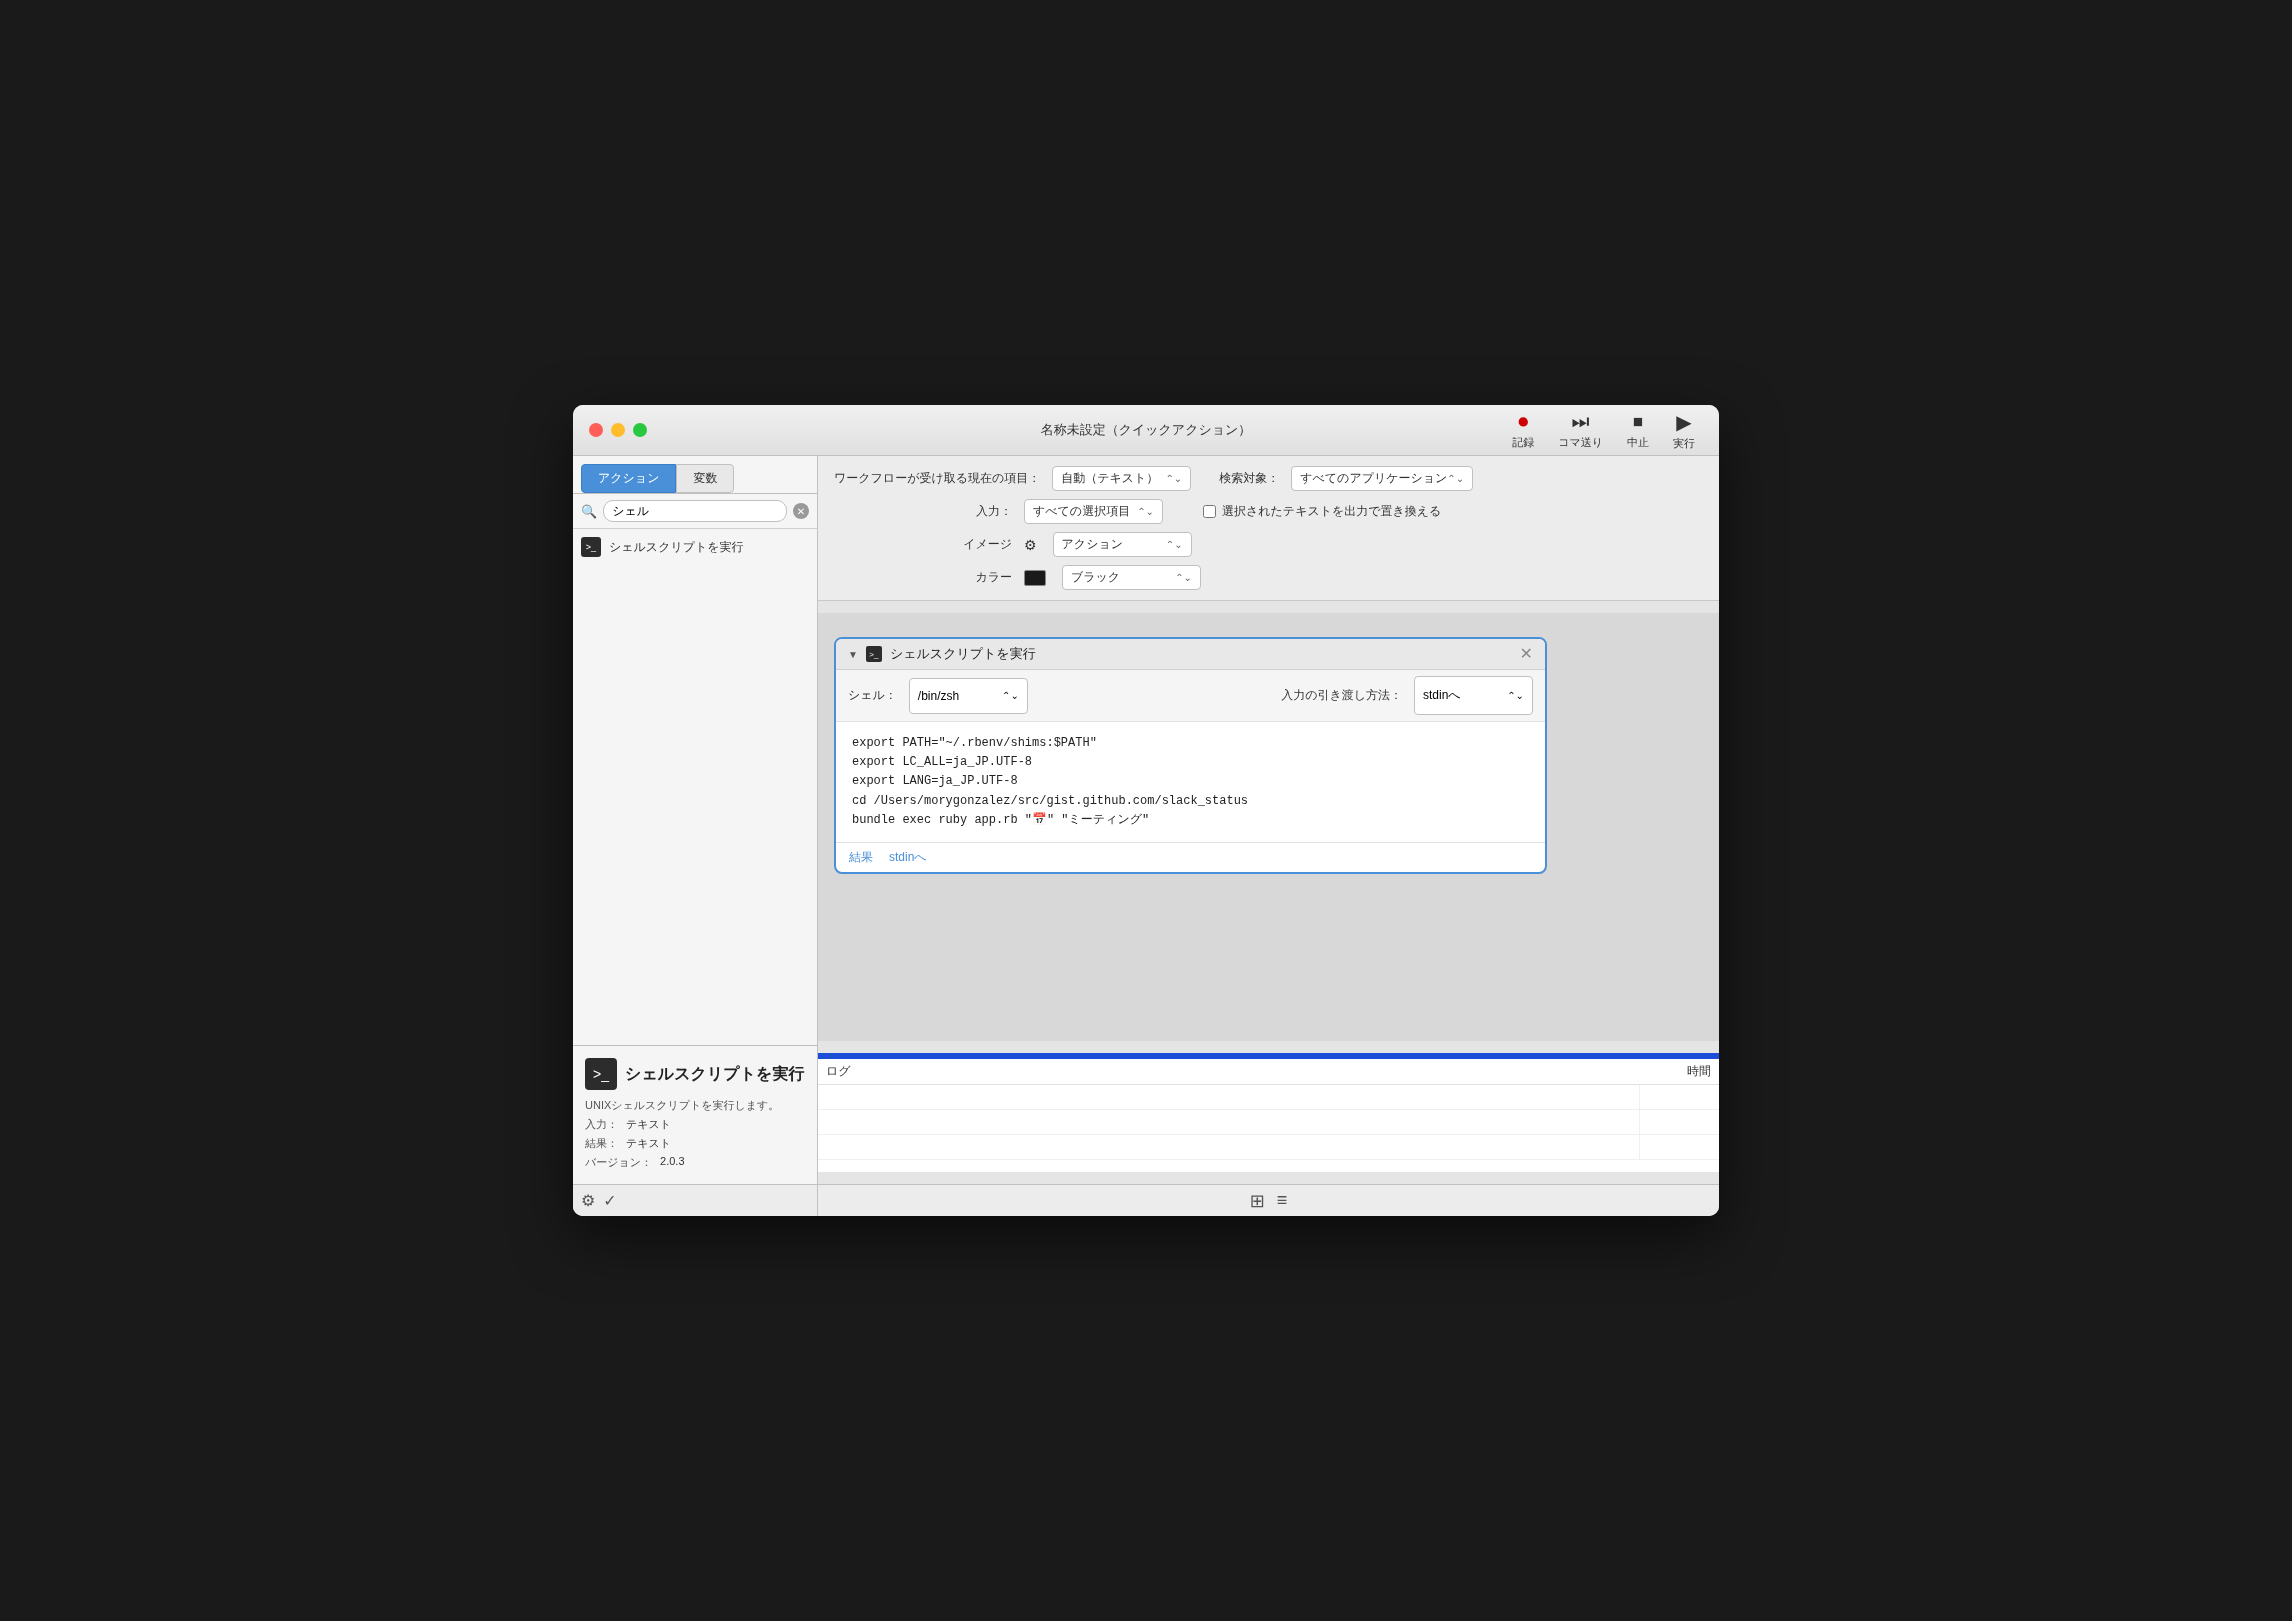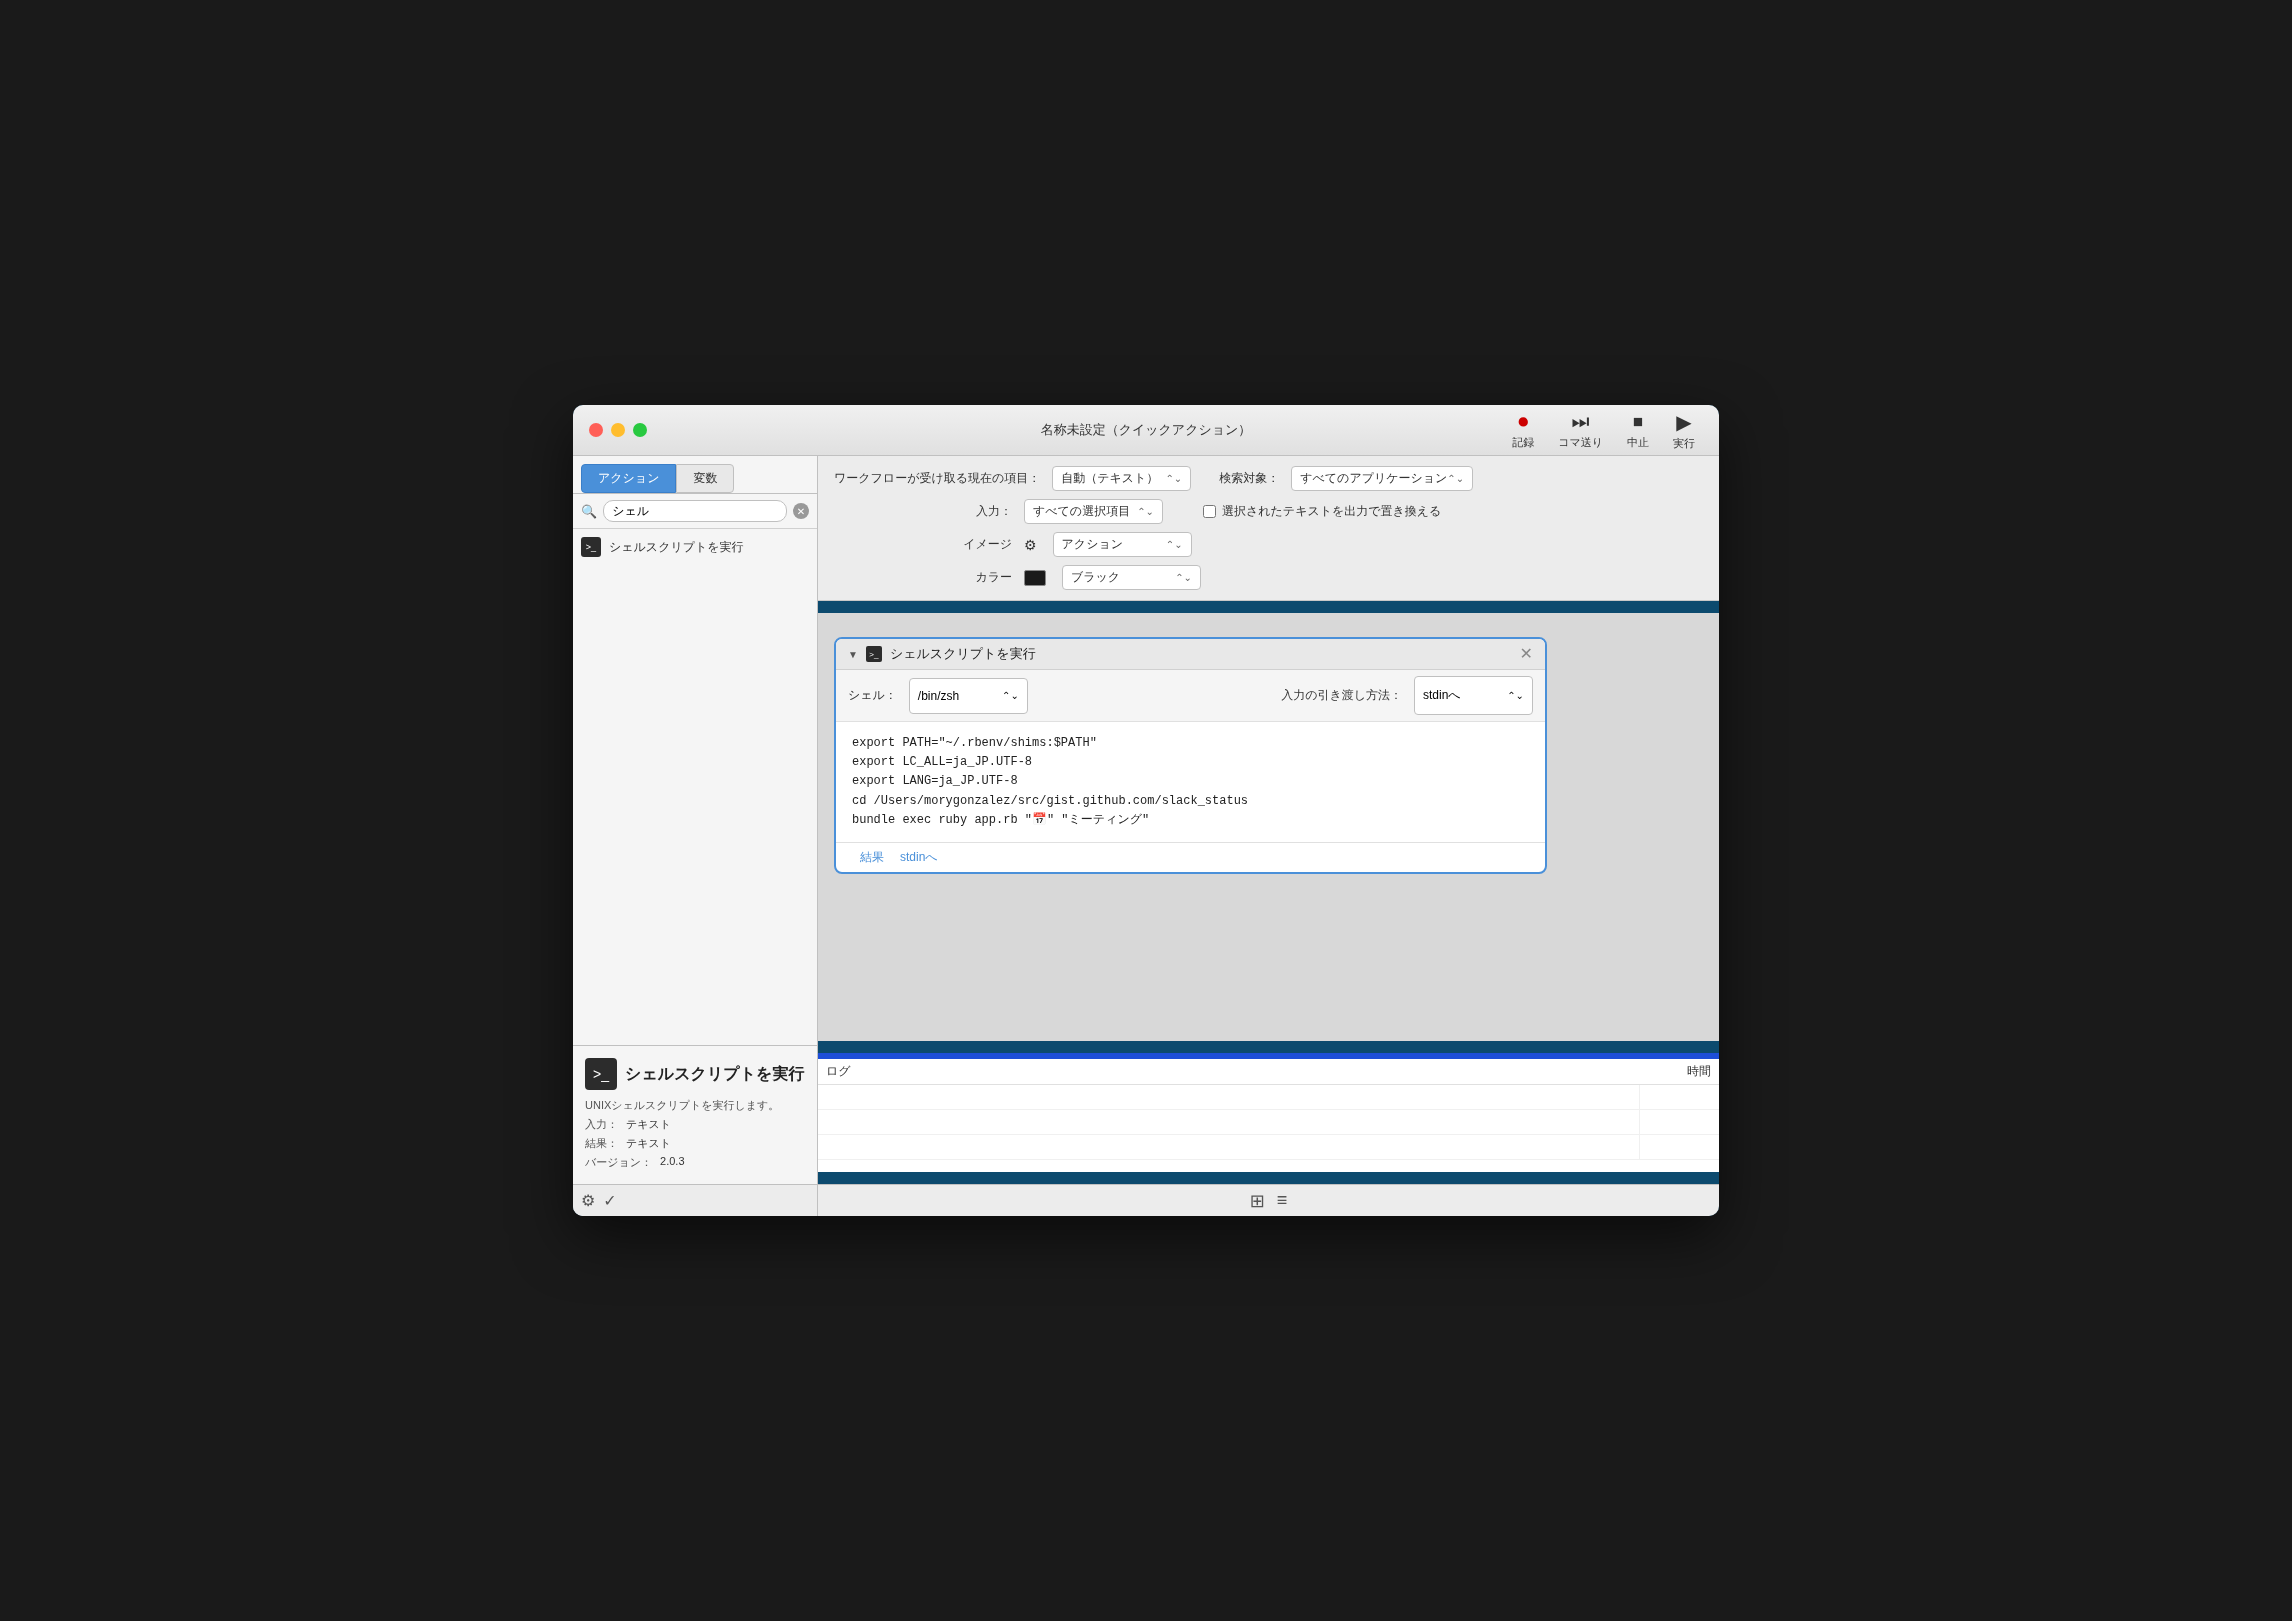--- a/index.html
+++ b/index.html
@@ -7,21 +7,21 @@
       background: #1a1a1a;
       display: flex;
       justify-content: center;
       align-items: center;
       min-height: 100vh;
       font-family: -apple-system, "Hiragino Sans", "Yu Gothic", sans-serif;
     }
     .window {
       width: 1146px;
       height: 811px;
-      background: #0c4a6e;
+      background: #e5e5e5;
       border-radius: 10px;
       box-shadow: 0 20px 59px rgba(0,0,0,0.6);
       display: flex;
       flex-direction: column;
       overflow: hidden;
     }
     
     .title-bar {
       height: 51px;
       background: linear-gradient(180deg, #f0f0f0 0%, #e0e0e0 100%);
@@ -362,21 +362,21 @@
       font-family: "Courier New", monospace;
       font-size: 12px;
       color: #222;
       background: white;
       min-height: 99px;
       white-space: pre;
       line-height: 1.6;
     }
     .script-footer {
       border-top: 1px solid #e0e0e0;
-      padding: 6px 24px;
+      padding: 6px 13px;
       display: flex;
       gap: 16px;
       font-size: 12px;
       color: #4a90d9;
       cursor: pointer;
     }
     
     .log-area {
       background: white;
       border-top: 6px solid #1d4ed8;

